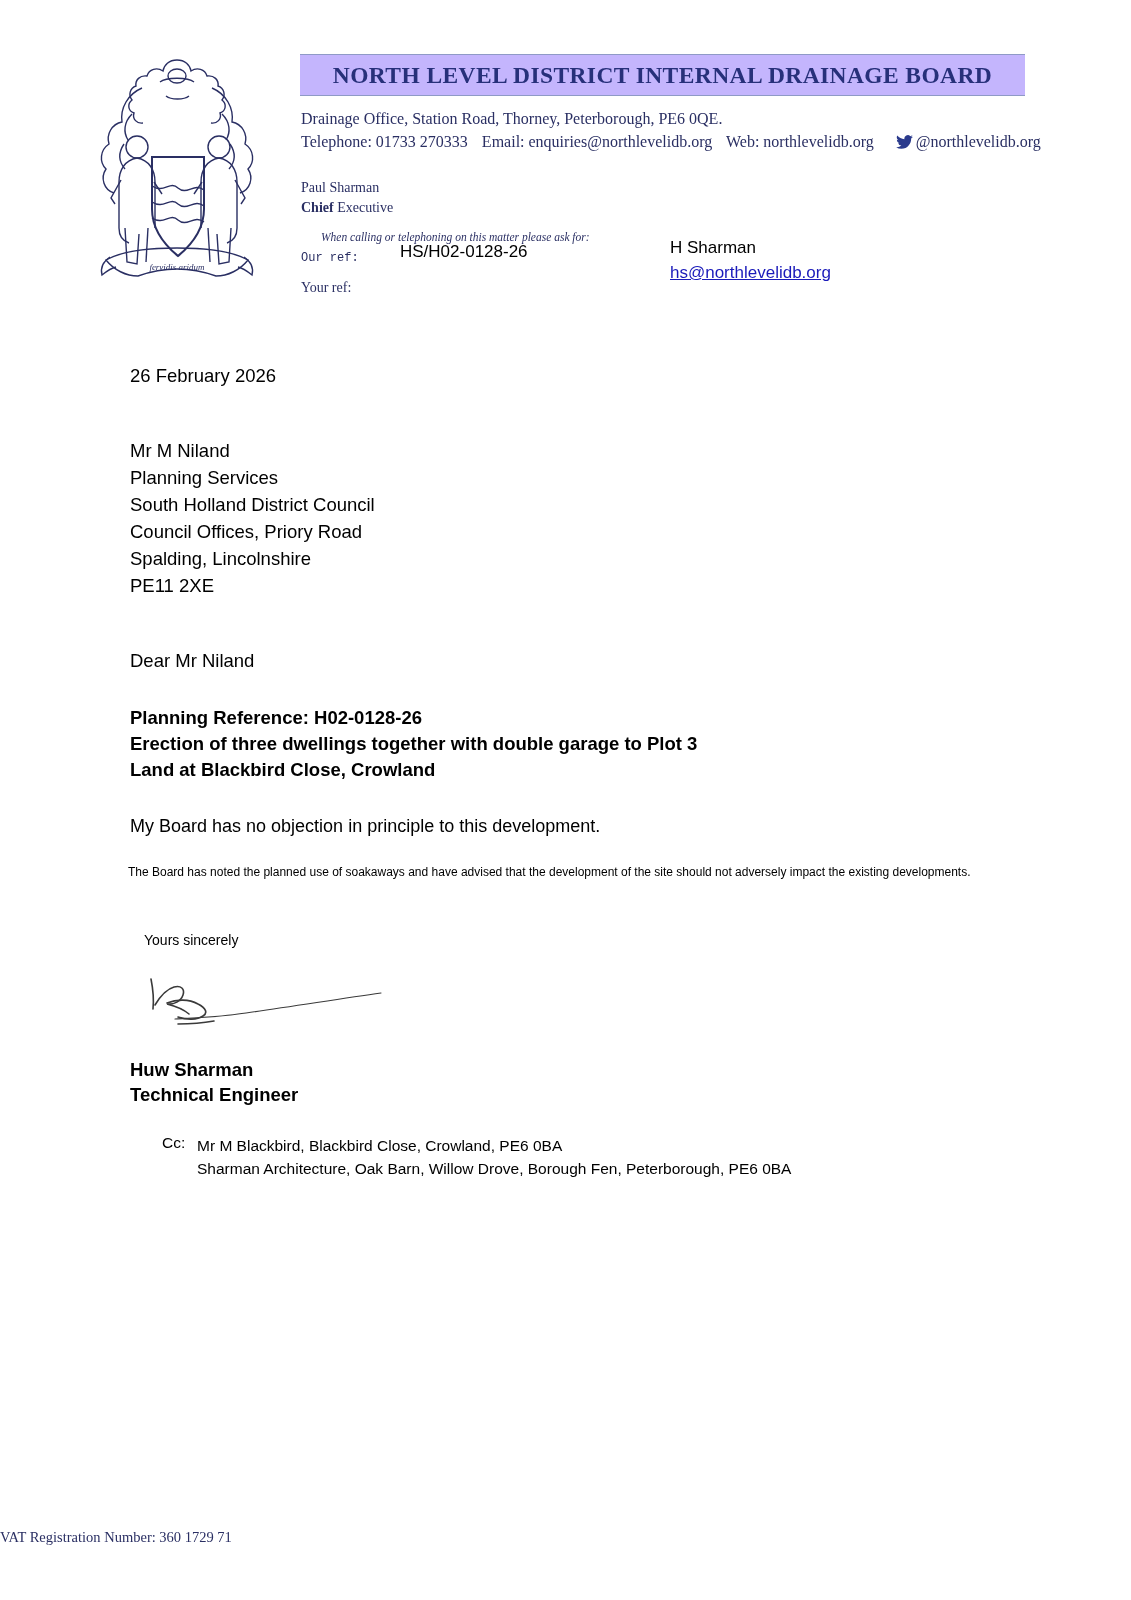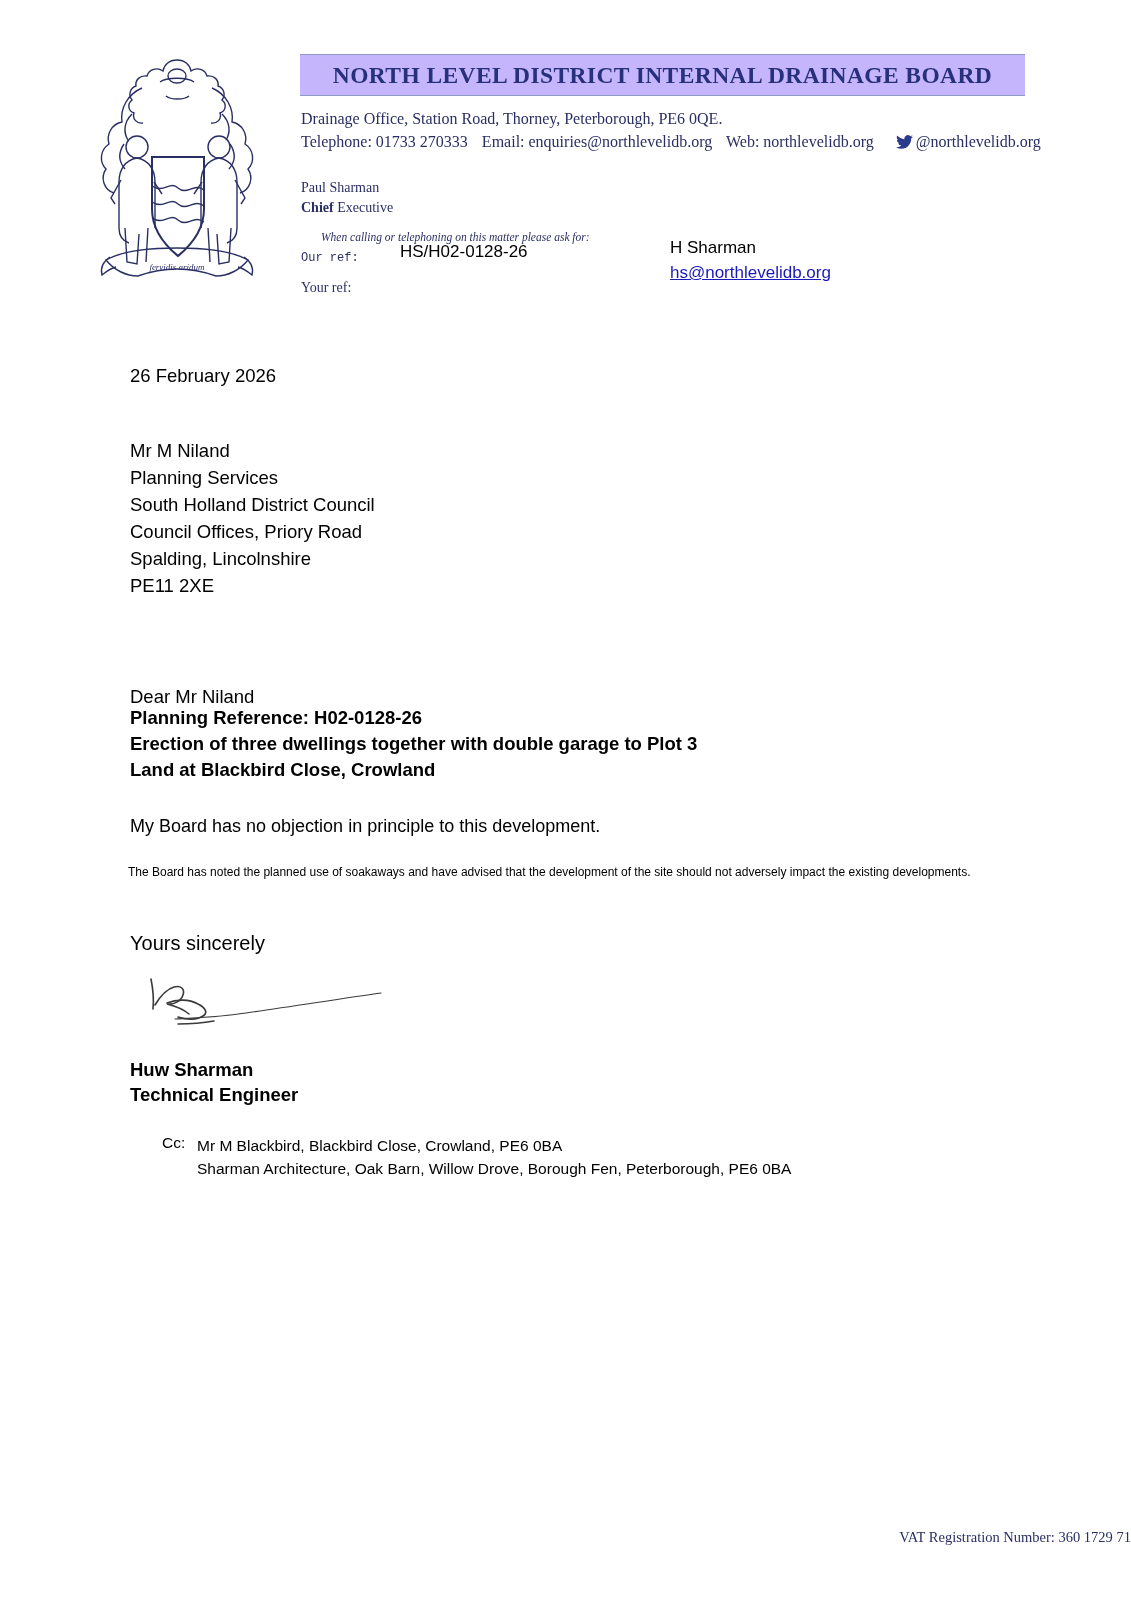--- a/index.html
+++ b/index.html
@@ -156,21 +156,20 @@
     top: 437px;
     font-size: 18.5px;
     line-height: 27px;
   }
 
   .salutation {
     position: absolute;
     left: 130px;
     top: 650px;
     font-size: 18.5px;
-    margin-top: 36px;
   }
 
   .subject {
     position: absolute;
     left: 130px;
     top: 705px;
     font-size: 18.5px;
     font-weight: bold;
     line-height: 26px;
   }
@@ -187,23 +186,23 @@
     position: absolute;
     left: 128px;
     top: 859px;
     width: 860px;
     font-size: 12px;
     line-height: 27px;
   }
 
   .closing {
     position: absolute;
-    left: 130px;
+    left: 144px;
     top: 932px;
-    font-size: 20px;
+    font-size: 14px;
   }
 
   .signature {
     position: absolute;
     left: 145px;
     top: 975px;
     width: 260px;
     height: 62px;
   }
 
@@ -229,21 +228,21 @@
     top: 1134px;
     font-size: 15.5px;
     line-height: 23px;
   }
 
   .footer {
     position: absolute;
     left: 0;
     right: 0;
     top: 1529px;
-    text-align: right;
+    text-align: left;
     font-family: "Liberation Serif", serif;
     font-size: 14.5px;
     color: #2a2f63;
   }
 </style>
 </head>
 <body>
 
 <div class="letterhead">
 

